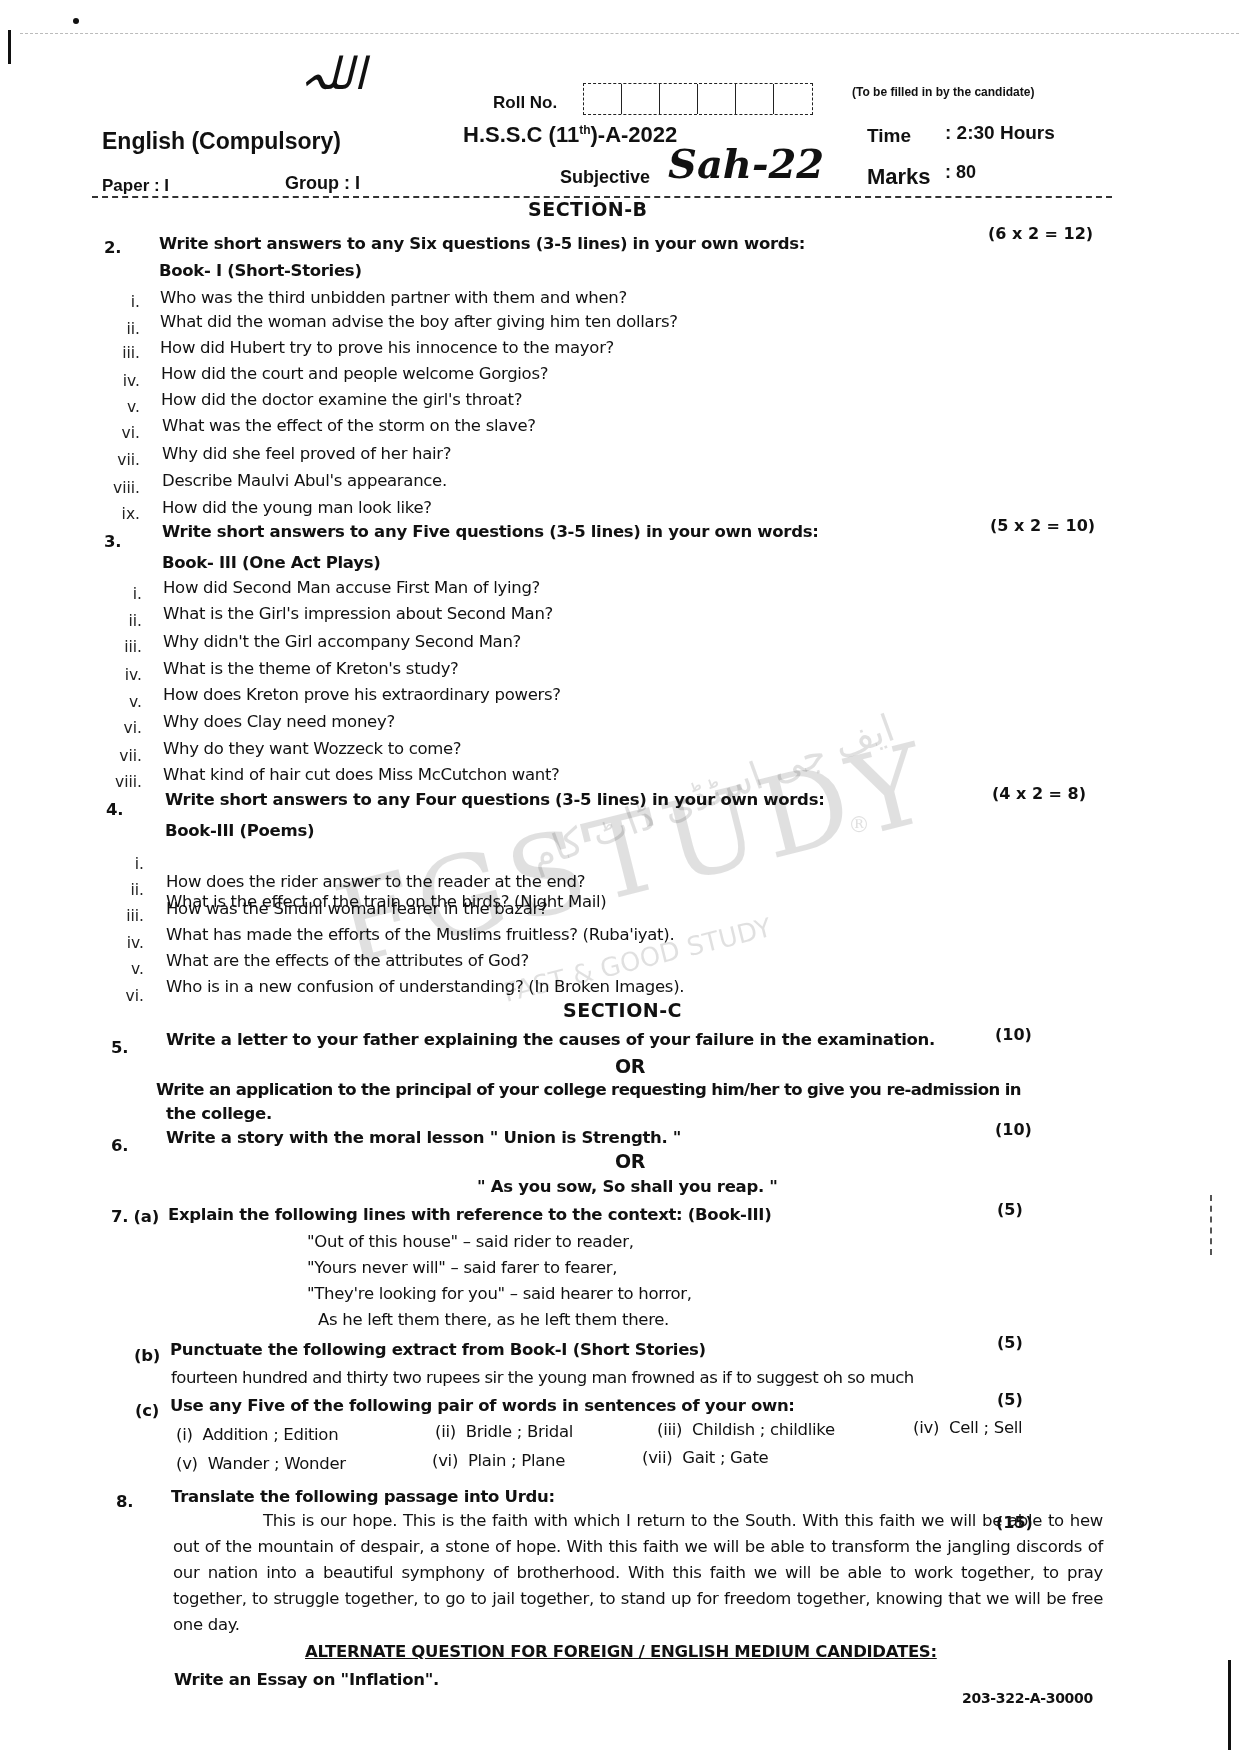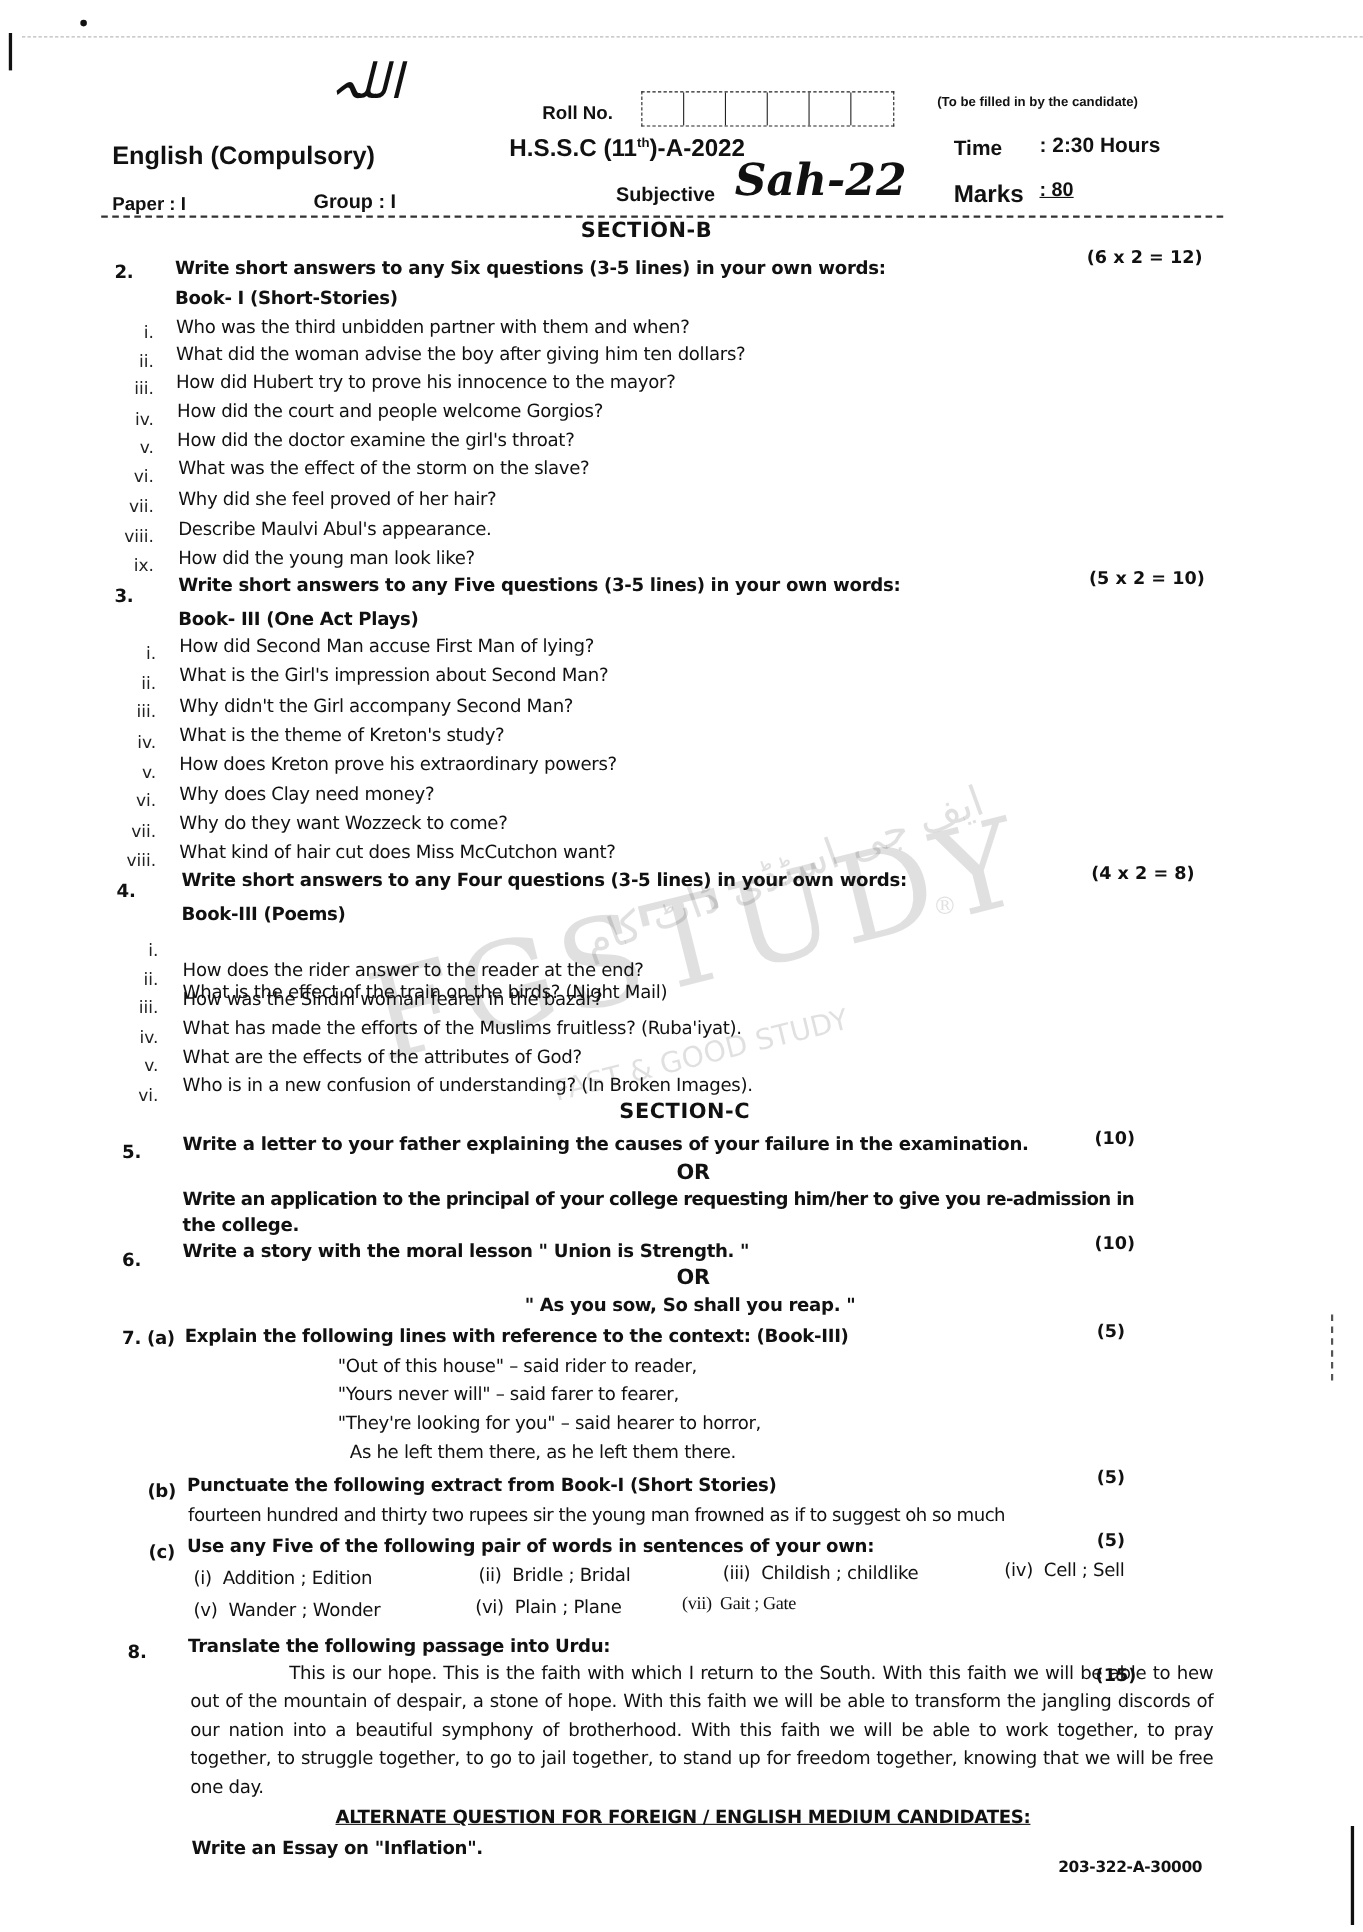--- a/index.html
+++ b/index.html
@@ -50,21 +50,21 @@
   <span>H.S.S.C (11</span><sup style="font-size:12px;">th</sup><span>)-A-2022</span>
 </div>
 <div class="abs hdr" style="left:867px;top:125px;font-size:19px;">Time</div>
 <div class="abs hdr" style="left:945px;top:122px;font-size:19px;">: 2:30 Hours</div>
 
 <div class="abs hdr" style="left:102px;top:176px;font-size:17px;">Paper : I</div>
 <div class="abs hdr" style="left:285px;top:173px;font-size:18px;">Group : I</div>
 <div class="abs hdr" style="left:560px;top:167px;font-size:18px;">Subjective</div>
 <div class="abs" style="left:668px;top:140px;font-size:40px;font-weight:bold;font-family:'DejaVu Serif',serif;font-style:italic;">Sah-22</div>
 <div class="abs hdr" style="left:867px;top:164px;font-size:22px;">Marks</div>
-<div class="abs hdr" style="left:945px;top:162px;font-size:18px;text-decoration:underline;">: 80</div>
+<div class="abs hdr" style="left:945px;top:162px;font-size:18px;">: 80</div>
 <div class="rule" style="left:92px;top:196px;width:1020px;"></div>
 
 <div class="section" style="left:528px;top:198px;">SECTION-B</div>
 
 <div class="abs txt qb" style="left:104px;top:238px;">2.</div>
 <div class="abs txt qb" style="left:159px;top:234px;">Write short answers to any Six questions (3-5 lines) in your own words:</div>
 <div class="marks" style="left:988px;top:224px;">(6 x 2 = 12)</div>
 <div class="abs txt qb" style="left:159px;top:261px;">Book- I (Short-Stories)</div>
 
 <div class="roman" style="left:100px;top:293px;">i.</div>
@@ -125,21 +125,21 @@
 <div class="abs txt" style="left:166px;top:951px;">What are the effects of the attributes of God?</div>
 <div class="roman" style="left:104px;top:987px;">vi.</div>
 <div class="abs txt" style="left:166px;top:977px;">Who is in a new confusion of understanding? (In Broken Images).</div>
 
 <div class="section" style="left:563px;top:999px;">SECTION-C</div>
 
 <div class="abs txt qb" style="left:111px;top:1038px;">5.</div>
 <div class="abs txt qb" style="left:166px;top:1030px;">Write a letter to your father explaining the causes of your failure in the examination.</div>
 <div class="marks" style="left:995px;top:1025px;">(10)</div>
 <div class="abs txt qb" style="left:615px;top:1055px;font-size:19px;">OR</div>
-<div class="abs txt qb" style="left:166px;top:1080px;letter-spacing:-0.6px;">Write an application to the principal of your college requesting him/her to give you re-admission in</div>
+<div class="abs txt qb" style="left:156px;top:1080px;letter-spacing:-0.6px;">Write an application to the principal of your college requesting him/her to give you re-admission in</div>
 <div class="abs txt qb" style="left:166px;top:1104px;">the college.</div>
 
 <div class="abs txt qb" style="left:111px;top:1136px;">6.</div>
 <div class="abs txt qb" style="left:166px;top:1128px;">Write a story with the moral lesson  " Union is Strength. "</div>
 <div class="marks" style="left:995px;top:1120px;">(10)</div>
 <div class="abs txt qb" style="left:615px;top:1150px;font-size:19px;">OR</div>
 <div class="abs txt qb" style="left:477px;top:1177px;">" As you sow, So shall you reap. "</div>
 
 <div class="abs txt qb" style="left:111px;top:1207px;">7. (a)</div>
 <div class="abs txt qb" style="left:168px;top:1205px;">Explain the following lines with reference to the context: (Book-III)</div>
@@ -157,21 +157,21 @@
 <div class="abs txt qb" style="left:135px;top:1401px;">(c)</div>
 <div class="abs txt qb" style="left:170px;top:1396px;">Use any Five of the following pair of words in sentences of your own:</div>
 <div class="marks" style="left:997px;top:1390px;">(5)</div>
 
 <div class="abs txt" style="left:176px;top:1425px;"><span>(i)</span>&nbsp; <span>Addition ; Edition</span></div>
 <div class="abs txt" style="left:435px;top:1422px;"><span>(ii)</span>&nbsp; <span>Bridle ; Bridal</span></div>
 <div class="abs txt" style="left:657px;top:1420px;"><span>(iii)</span>&nbsp; <span>Childish  ;  childlike</span></div>
 <div class="abs txt" style="left:913px;top:1418px;"><span>(iv)</span>&nbsp; <span>Cell ; Sell</span></div>
 <div class="abs txt" style="left:176px;top:1454px;"><span>(v)</span>&nbsp; <span>Wander ; Wonder</span></div>
 <div class="abs txt" style="left:432px;top:1451px;"><span>(vi)</span>&nbsp; <span>Plain ; Plane</span></div>
-<div class="abs txt" style="left:620px;top:1448px;font-family:Liberation Serif, serif;"><span>(vii)</span>&nbsp; <span>Gait ; Gate</span></div>
+<div class="abs txt" style="left:642px;top:1448px;"><span>(vii)</span>&nbsp; <span>Gait ; Gate</span></div>
 
 <div class="abs txt qb" style="left:116px;top:1492px;">8.</div>
 <div class="abs txt qb" style="left:171px;top:1487px;">Translate the following passage into Urdu:</div>
 <div class="marks" style="left:996px;top:1477px;margin-top:36px;">(15)</div>
 <div class="para" style="left:173px;top:1508px;width:930px;text-indent:90px;">This is our hope. This is the faith with which I return to the South. With this faith we will be able to hew out of the mountain of despair, a stone of hope. With this faith we will be able to transform the jangling discords of our nation into a beautiful symphony of brotherhood. With this faith we will be able to work together, to pray together, to struggle together, to go to jail together, to stand up for freedom together, knowing that we will be free one day.</div>
 
 <div class="abs txt qb underline" style="left:305px;top:1642px;">ALTERNATE QUESTION FOR FOREIGN / ENGLISH MEDIUM CANDIDATES:</div>
 <div class="abs txt qb" style="left:174px;top:1670px;">Write an Essay on "Inflation".</div>
 
 <div class="abs txt qb" style="left:962px;top:1690px;font-size:14px;">203-322-A-30000</div>

